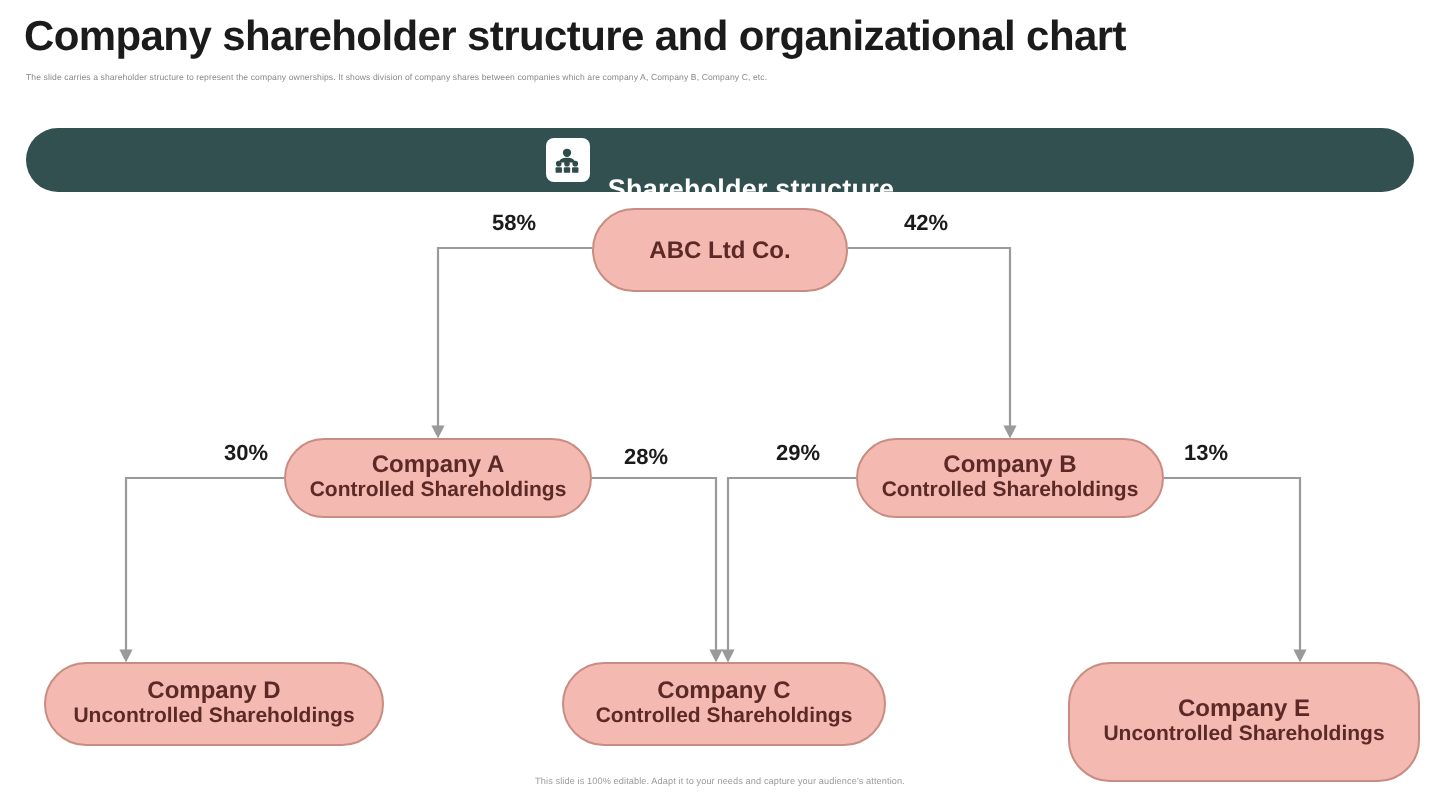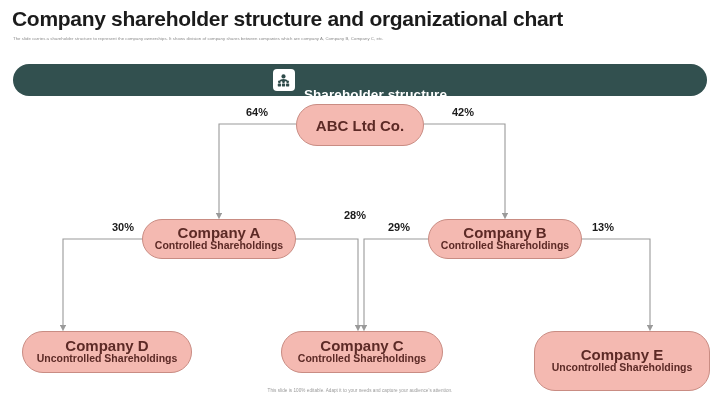--- a/index.html
+++ b/index.html
@@ -84,42 +84,42 @@
     display: flex;
     flex-direction: column;
     align-items: center;
     justify-content: center;
     text-align: center;
     color: #5c2a26;
     font-weight: 700;
     line-height: 13px;
     padding: 2px 6px;
   }
-  .node .l1 { font-size: 15px; }
+  .node .l1 { font-size: 12px; }
   .node .l2 { font-size: 10.5px; }
 
   #node-root   { left: 296px; top: 104px;  width: 128px; height: 42px; border-radius: 21px; }
   #node-a      { left: 142px; top: 219px;  width: 154px; height: 40px; border-radius: 20px; }
   #node-b      { left: 428px; top: 219px;  width: 154px; height: 40px; border-radius: 20px; text-align: center; }
   #node-d      { left: 22px;  top: 331px;  width: 170px; height: 42px; border-radius: 21px; align-items: center; }
   #node-c      { left: 281px; top: 331px;  width: 162px; height: 42px; border-radius: 21px; }
   #node-e      { left: 534px; top: 331px;  width: 176px; height: 60px; border-radius: 21px; text-align: right; }
 
   
   .pct {
     position: absolute;
     font-size: 11px;
     font-weight: 700;
     color: #1b1b1b;
     white-space: nowrap;
   }
   #pct-root-left  { left: 246px; top: 106px; }
   #pct-root-right { left: 452px; top: 106px; }
   #pct-a-left     { left: 112px; top: 221px; }
-  #pct-a-right    { left: 312px; top: 209px; margin-left: 32px; }
+  #pct-a-right    { left: 312px; top: 223px; }
   #pct-b-left     { left: 388px; top: 221px; }
   #pct-b-right    { left: 592px; top: 221px; }
 
   
   .footer {
     position: absolute;
     left: 0; top: 387px;
     width: 720px;
     text-align: center;
     font-size: 4.6px;
@@ -197,21 +197,21 @@
   <div class="node" id="node-c">
     <span class="l1">Company C</span>
     <span class="l2">Controlled Shareholdings</span>
   </div>
 
   <div class="node" id="node-e">
     <span class="l1">Company E</span>
     <span class="l2">Uncontrolled Shareholdings</span>
   </div>
 
-  <span class="pct" id="pct-root-left">64%</span>
+  <span class="pct" id="pct-root-left">58%</span>
   <span class="pct" id="pct-root-right">42%</span>
   <span class="pct" id="pct-a-left">30%</span>
   <span class="pct" id="pct-a-right">28%</span>
   <span class="pct" id="pct-b-left">29%</span>
   <span class="pct" id="pct-b-right">13%</span>
 
   <div class="footer">This slide is 100% editable. Adapt it to your needs and capture your audience's attention.</div>
 
 </div>
 

